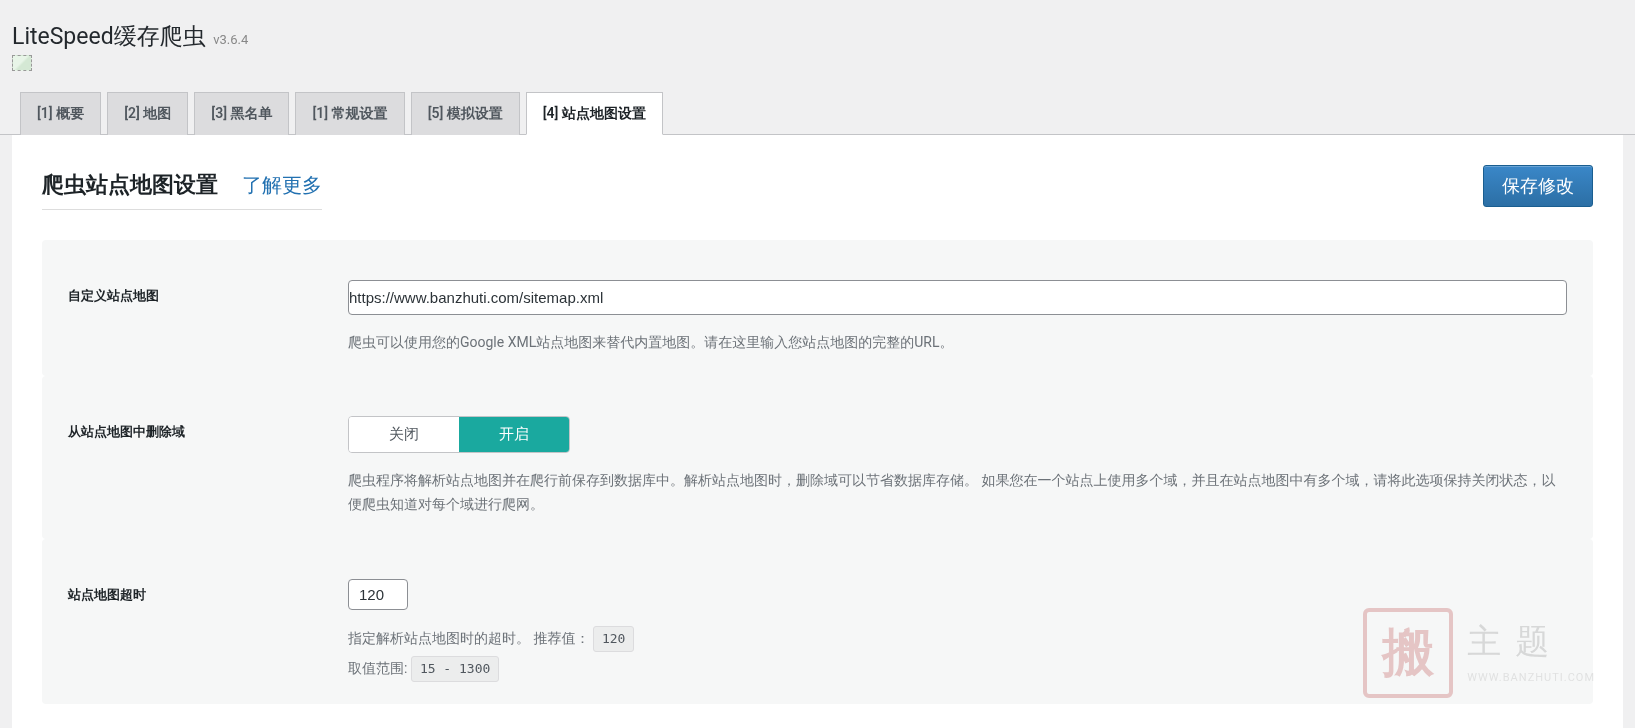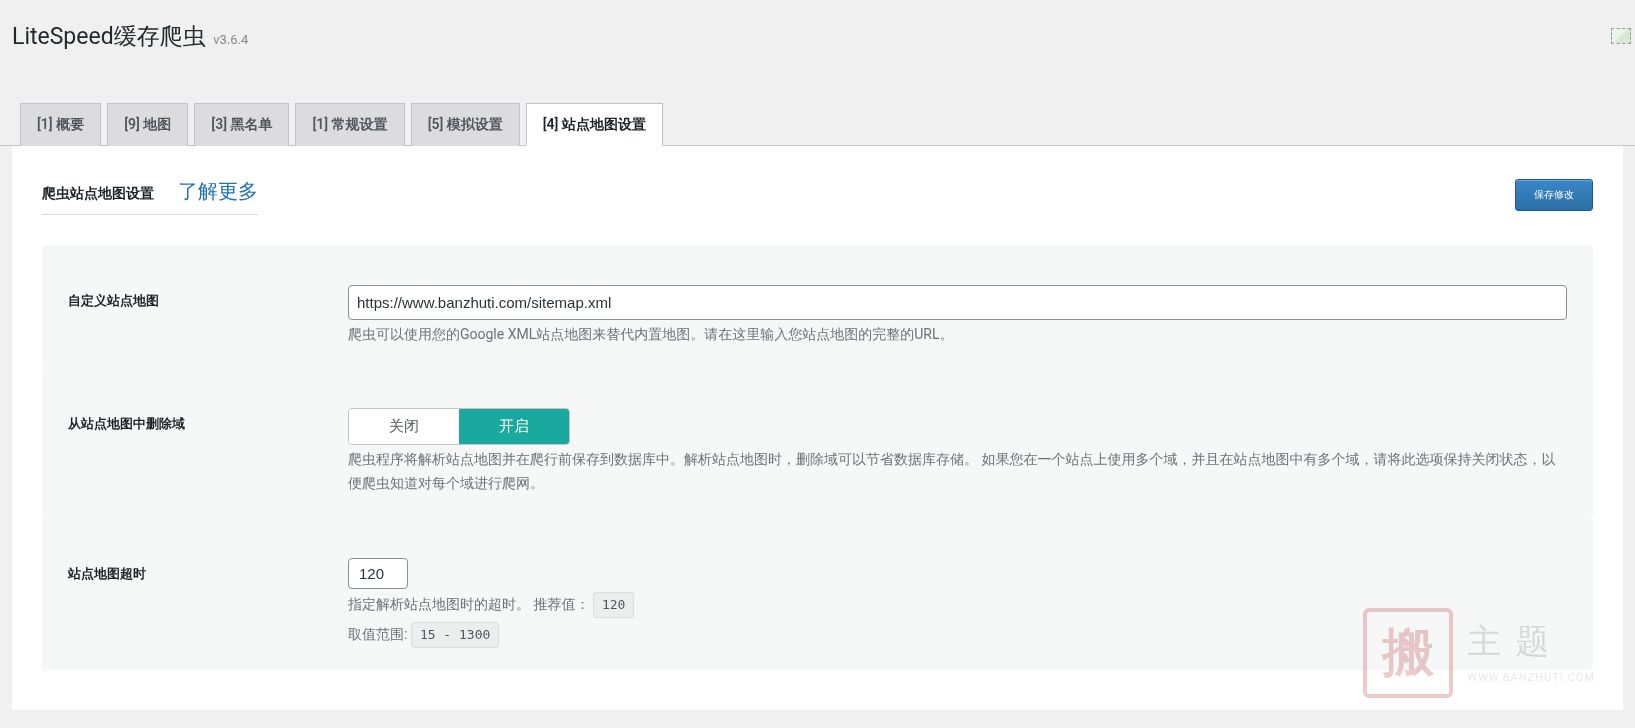--- a/index.html
+++ b/index.html
@@ -8,20 +8,21 @@
       background: #f0f0f1;
       color: #3c434a;
       font-size: 14px;
       line-height: 1.5;
     }
     .page-header {
       padding: 20px 4px 10px 12px;
       display: flex;
       align-items: baseline;
       justify-content: space-between;
+      flex-direction: column;
     }
     .page-title {
       font-size: 23px;
       font-weight: 400;
       color: #23282d;
     }
     .version {
       font-size: 13px;
       color: #888;
       margin-left: 4px;
@@ -44,21 +45,20 @@
       background: #dcdcde;
       border: 1px solid #c3c4c7;
       border-bottom: none;
       padding: 10px 16px;
       font-size: 14px;
       font-weight: 600;
       color: #50575e;
       cursor: pointer;
       position: relative;
       top: 1px;
-      margin-top: 27px;
     }
     .tab.active {
       background: #fff;
       border-bottom: 1px solid #fff;
       color: #1d2327;
     }
     .content-panel {
       background: #fff;
       margin: 0 12px;
       padding: 30px 30px 40px 30px;
@@ -70,37 +70,37 @@
       margin-bottom: 30px;
     }
     .section-title-wrap {
       display: flex;
       align-items: baseline;
       border-bottom: 1px solid #ddd;
       padding-bottom: 8px;
       gap: 24px;
     }
     .section-title {
-      font-size: 14px;
+      font-size: 22px;
       font-weight: 700;
       color: #1d2327;
     }
     .learn-more {
       color: #2271b1;
       font-size: 20px;
       text-decoration: none;
       cursor: pointer;
     }
     .save-button {
       background: #2271b1;
       background: linear-gradient(#3a87c8, #2c6fa5);
       border: 1px solid #1a5e90;
       color: #fff;
       padding: 8px 18px;
-      font-size: 10px;
+      font-size: 18px;
       border-radius: 3px;
       cursor: pointer;
       box-shadow: inset 0 1px 0 rgba(255,255,255,0.25);
     }
     .settings-row {
       background: #f6f7f7;
       padding: 22px 26px;
       margin-bottom: 0;
       border-radius: 4px;
       display: flex;
@@ -117,30 +117,30 @@
       font-weight: 700;
       font-size: 13px;
       color: #1d2327;
       padding-top: 6px;
     }
     .row-body {
       flex: 1;
     }
     .text-input {
       width: 100%;
-      padding: 8px 8px;
+      padding: 8px 0;
       font-size: 15px;
       border: 1px solid #8c8f94;
       border-radius: 4px;
       background: #fff;
       color: #2c3338;
     }
     .text-input.narrow { width: 60px; text-align: left; padding: 6px 10px; }
     .helper-text {
-      margin-top: 3px;
+      margin-top: 16px;
       color: #6c7278;
       font-size: 14px;
       line-height: 1.7;
     }
     .toggle-group {
       display: inline-flex;
       border: 1px solid #c3c4c7;
       border-radius: 4px;
       overflow: hidden;
       background: #fff;
@@ -199,21 +199,21 @@
 <div class="page-header">
   <div>
     <span class="page-title">LiteSpeed缓存爬虫</span>
     <span class="version">v3.6.4</span>
   </div>
   <span class="broken-img-icon"></span>
 </div>
 
 <div class="tabs">
   <div class="tab">[1] 概要</div>
-  <div class="tab">[9] 地图</div>
+  <div class="tab">[2] 地图</div>
   <div class="tab">[3] 黑名单</div>
   <div class="tab">[1] 常规设置</div>
   <div class="tab">[5] 模拟设置</div>
   <div class="tab active">[4] 站点地图设置</div>
 </div>
 
 <div class="content-panel">
 
   <div class="section-header">
     <div class="section-title-wrap">

